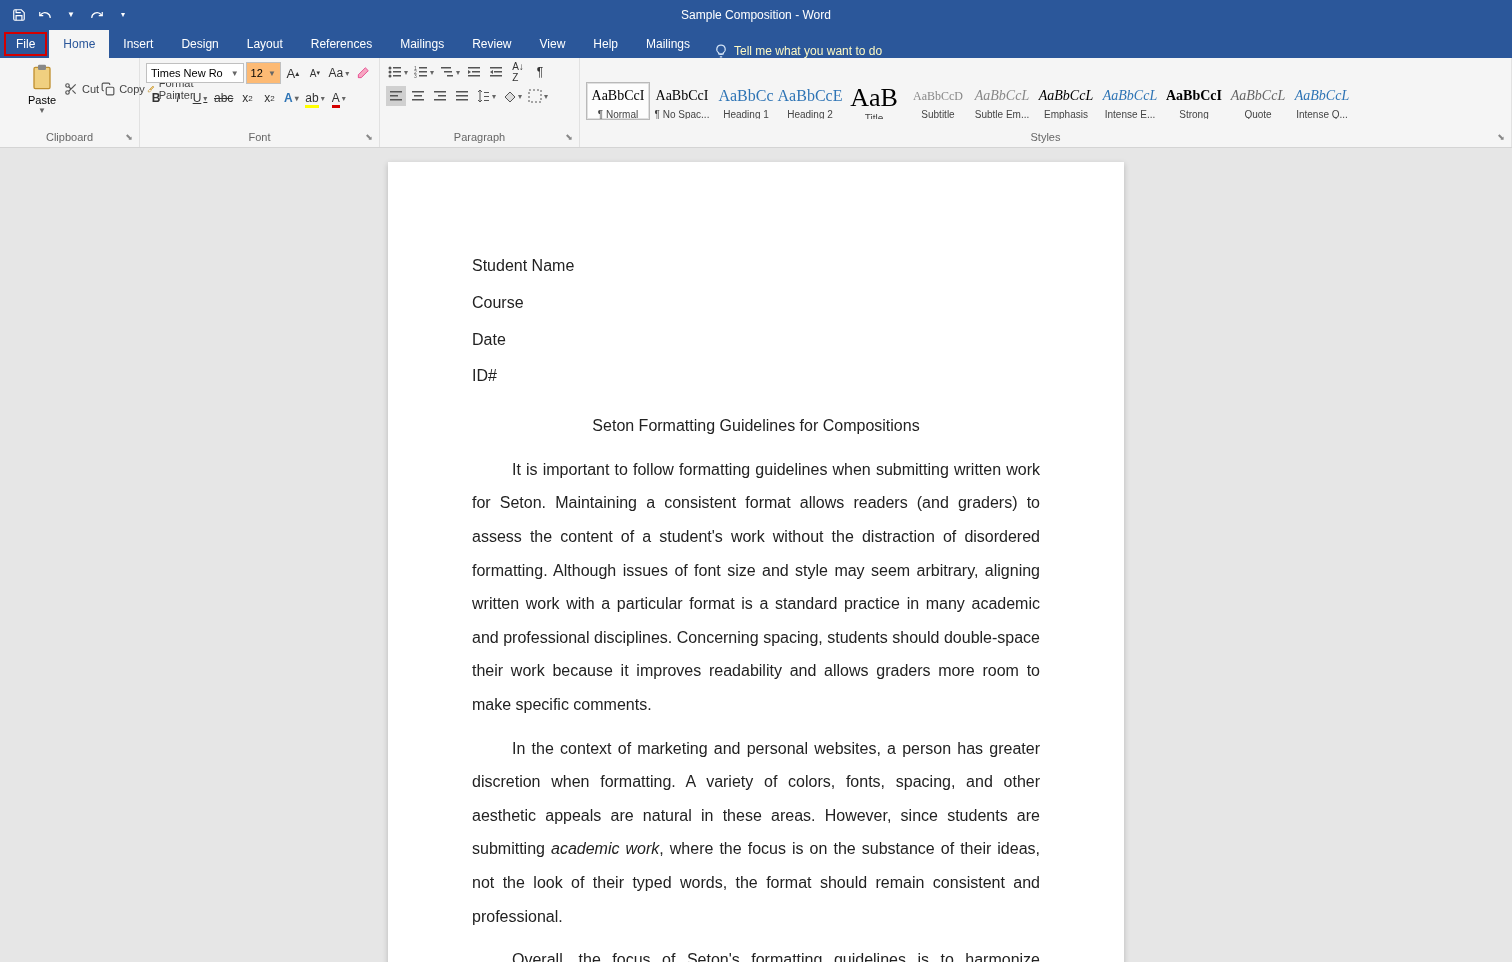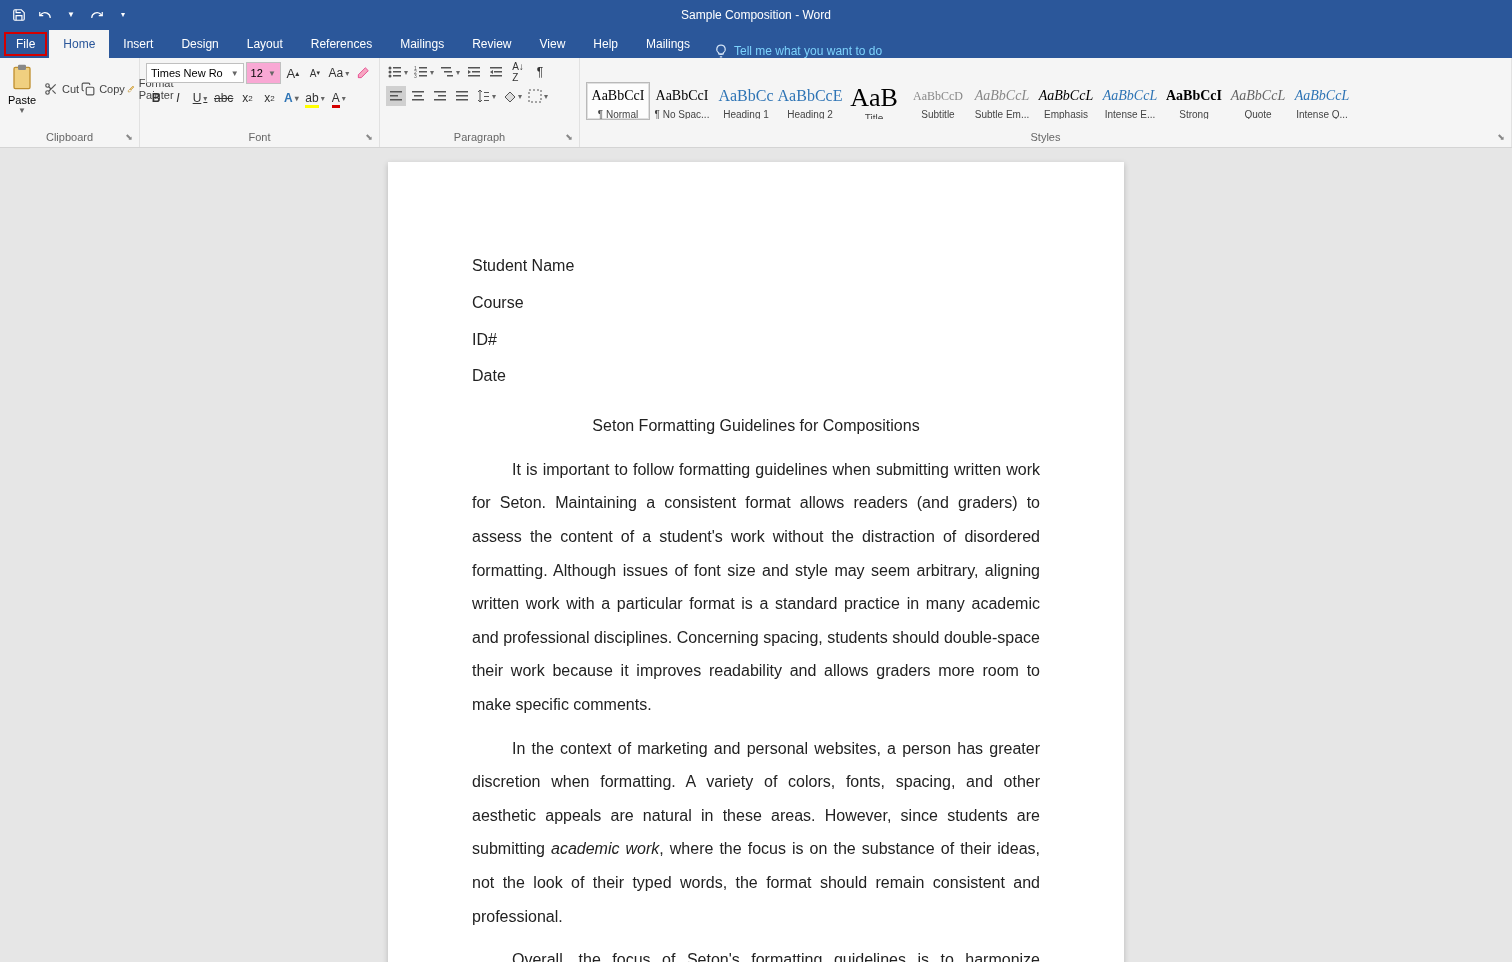--- a/index.html
+++ b/index.html
@@ -8,40 +8,40 @@
 .titlebar { background: #2b579a; height: 29px; display: flex; align-items: center; color: white; font-size: 12px; }
 .qat { display: flex; align-items: center; padding-left: 8px; gap: 4px; }
 .qat-btn { width: 22px; height: 22px; display: flex; align-items: center; justify-content: center; color: white; font-size: 14px; cursor: pointer; }
 .qat-btn svg { width: 14px; height: 14px; }
 .title-text { position: absolute; left: 50%; transform: translateX(-50%); font-size: 12px; }
 
 .tabsbar { background: #2b579a; height: 29px; display: flex; align-items: flex-end; }
 .tab { padding: 6px 14px; font-size: 12px; color: white; cursor: pointer; height: 28px; display: flex; align-items: center; }
 .tab.file { background: #2b579a; border: 2px solid #d40000; margin: 0 2px 2px 4px; height: 24px; padding: 2px 10px; }
 .tab.active { background: #f5f5f5; color: #2b579a; }
-.tellme { display: flex; align-items: center; gap: 6px; color: #7dd3fc; font-size: 12px; margin-left: 10px; }
+.tellme { display: flex; align-items: center; gap: 6px; color: #fef9c3; font-size: 12px; margin-left: 10px; }
 .tellme svg { width: 14px; height: 14px; }
 
 .ribbon { background: #f5f5f5; border-bottom: 1px solid #d4d4d4; height: 90px; display: flex; }
 .group { border-right: 1px solid #e1e1e1; padding: 4px 6px 2px 6px; display: flex; flex-direction: column; justify-content: space-between; position: relative; }
 .group-label { text-align: center; font-size: 11px; color: #666; padding-bottom: 2px; }
 .group-content { display: flex; gap: 4px; }
 .dlg-launcher { position: absolute; bottom: 3px; right: 3px; width: 14px; height: 14px; font-size: 9px; color: #888; display:flex; align-items:center; justify-content:center; }
 
-.paste-col { display:flex; flex-direction: column; align-items:center; width: 38px; }
+.paste-col { display:flex; flex-direction: column; align-items:center; width: 38px; margin-left: 20px; }
 .paste-col .icon { width: 32px; height: 32px; }
 .paste-col span { font-size: 11px; }
 .paste-col .drop { font-size: 8px; color: #666; }
 .clip-right { display:flex; flex-direction: row; gap: 2px; margin-left: 2px; }
 .clip-right div { display:flex; align-items:center; gap:4px; font-size: 11px; color: #444; }
 .clip-right svg { width: 14px; height: 14px; }
 
 .font-group .row1 { display:flex; align-items:center; gap:2px; margin-bottom: 4px; }
 .font-name { width: 100px; height: 20px; border: 1px solid #c0c0c0; font-size: 11px; padding: 2px 4px; background: white; display:flex; align-items:center; justify-content: space-between; }
-.font-size { width: 36px; height: 22px; border: 1px solid #c0c0c0; font-size: 11px; padding: 2px 4px; background: #f9a8d4; display:flex; align-items:center; justify-content: space-between; }
+.font-size { width: 36px; height: 22px; border: 1px solid #c0c0c0; font-size: 11px; padding: 2px 4px; background: #fdba74; display:flex; align-items:center; justify-content: space-between; }
 .drop-tri { font-size: 8px; color: #666; margin-left: 2px; }
 .rb-btn { min-width: 20px; height: 20px; display:flex; align-items:center; justify-content:center; font-size: 12px; color: #333; cursor:pointer; padding: 0 2px; }
 .rb-btn svg { width: 14px; height: 14px; }
 .font-group .row2 { display:flex; align-items:center; gap:2px; }
 .swatch { display:inline-block; width: 12px; height: 3px; }
 
 .para-group .row1, .para-group .row2 { display:flex; align-items:center; gap:2px; }
 .para-group .row1 { margin-bottom: 4px; }
 
 .styles-group { flex: 1; min-width: 600px; }
@@ -360,22 +360,22 @@
     <div class="dlg-launcher">⬊</div>
   </div>
 
 </div>
 
 <div class="doc-area">
   <div class="page">
     <div class="page-content">
       <div class="hdr-line">Student Name</div>
       <div class="hdr-line">Course</div>
+      <div class="hdr-line">Date</div>
       <div class="hdr-line">ID#</div>
-      <div class="hdr-line">Date</div>
       <div class="doc-title">Seton Formatting Guidelines for Compositions</div>
       <div class="para indent">It is important to follow formatting guidelines when submitting written work for Seton. Maintaining a consistent format allows readers (and graders) to assess the content of a student's work without the distraction of disordered formatting. Although issues of font size and style may seem arbitrary, aligning written work with a particular format is a standard practice in many academic and professional disciplines. Concerning spacing, students should double-space their work because it improves readability and allows graders more room to make specific comments.</div>
       <div class="para indent">
         <span>In the context of marketing and personal websites, a person has greater discretion when formatting. A variety of colors, fonts, spacing, and other aesthetic appeals are natural in these areas. However, since students are submitting </span><span class="italic">academic work</span><span>, where the focus is on the substance of their ideas, not the look of their typed words, the format should remain consistent and professional.</span>
       </div>
       <div class="para indent">Overall, the focus of Seton's formatting guidelines is to harmonize students' writing to</div>
     </div>
   </div>
 </div>
 

